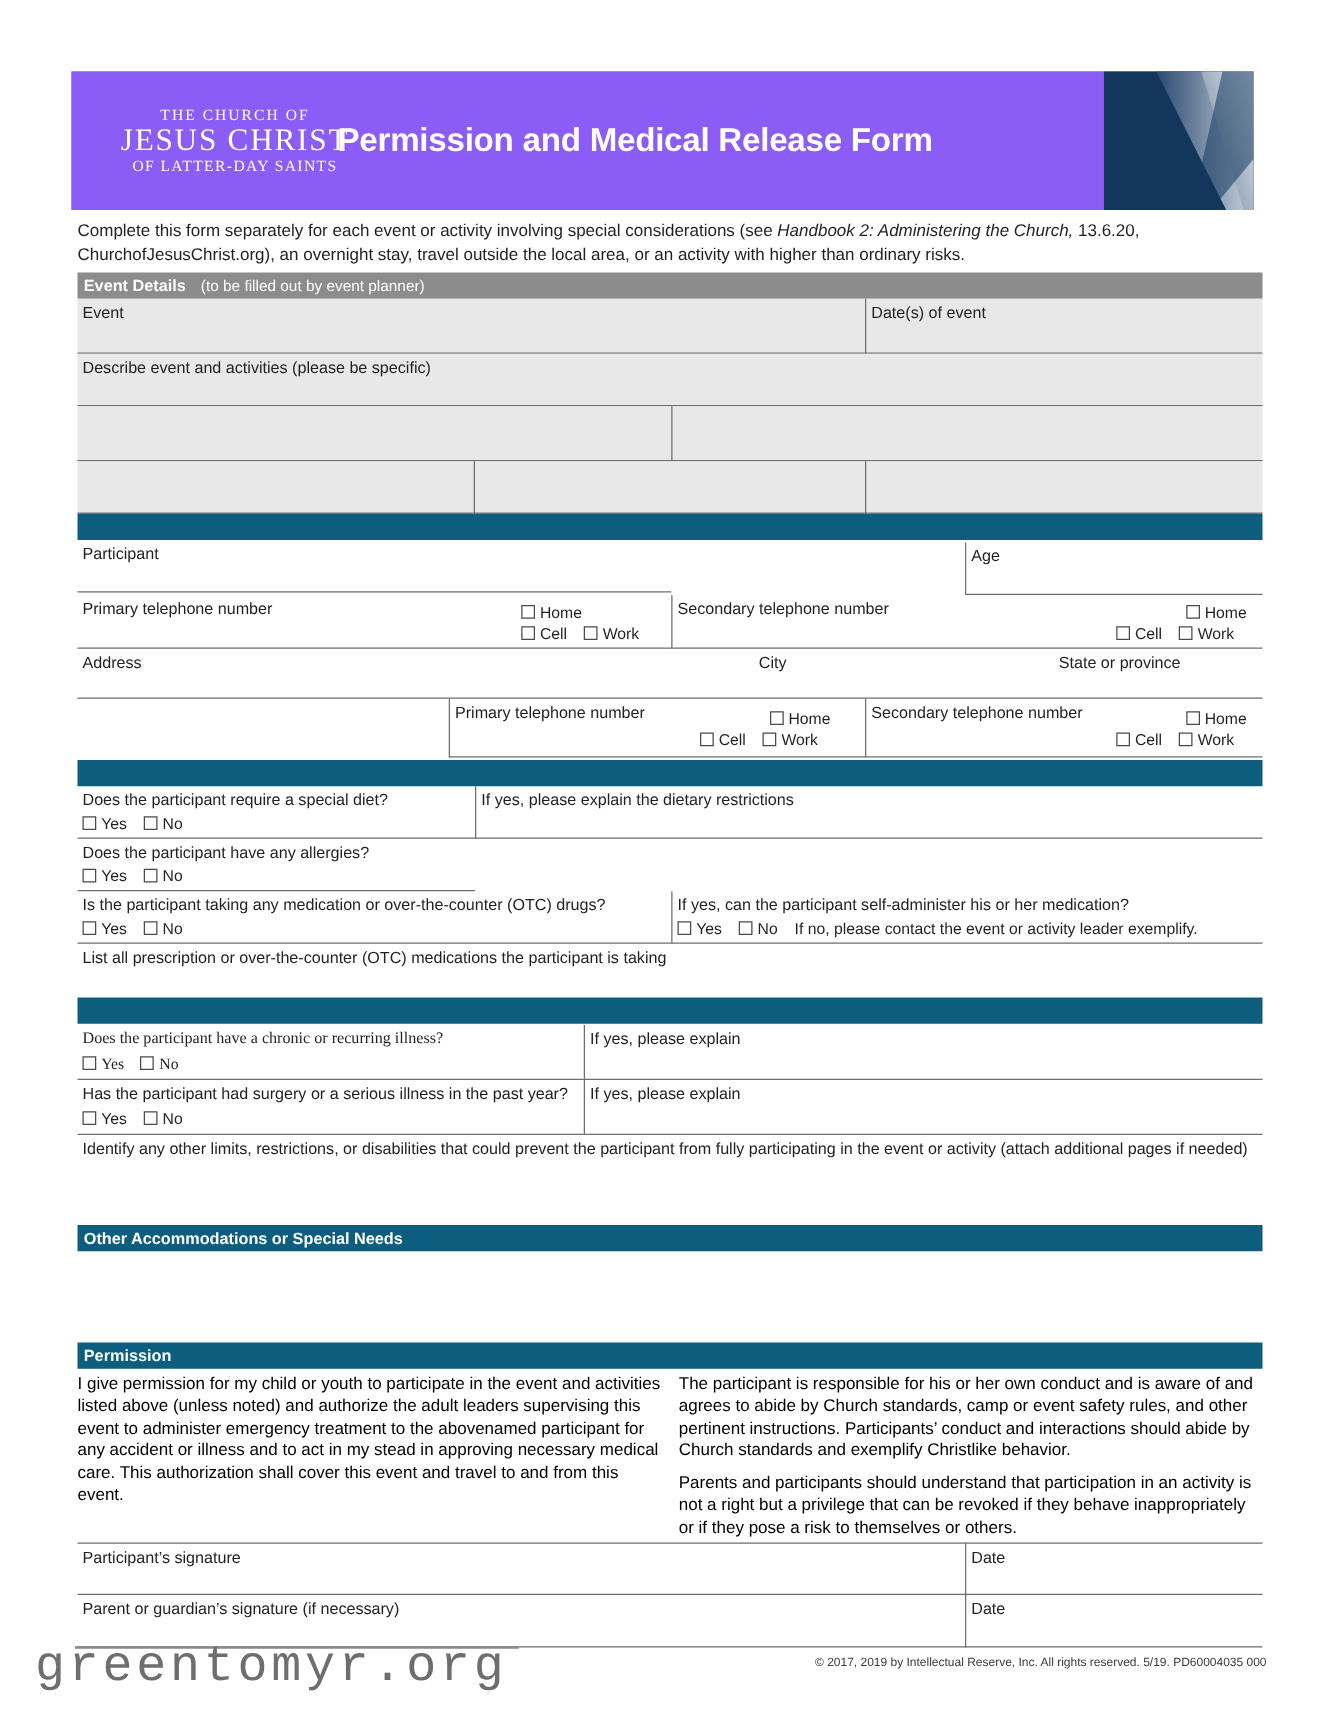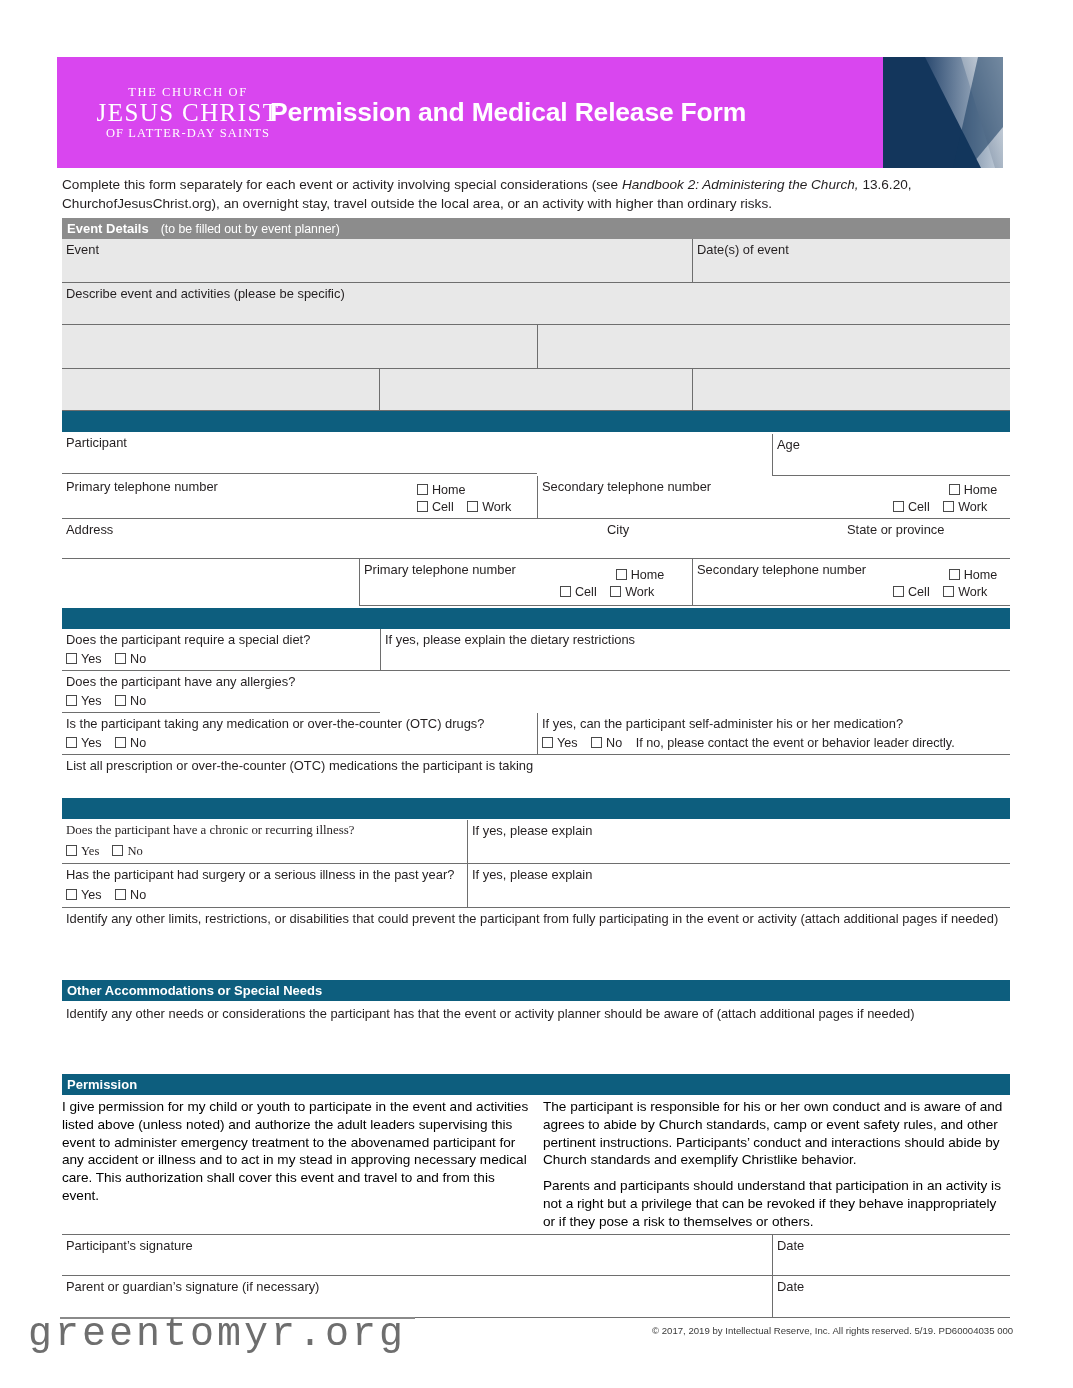--- a/index.html
+++ b/index.html
@@ -23,21 +23,21 @@
     height: 1388px;
   }
 
   
   .header {
     position: absolute;
     left: 57px;
     top: 57px;
     width: 946px;
     height: 111px;
-    background: #d946ef;
+    background: #8b5cf6;
     overflow: hidden;
   }
   .header-deco {
     position: absolute;
     right: 0; top: 0;
     width: 120px;
     height: 111px;
     overflow: hidden;
   }
   .logo-block {
@@ -339,21 +339,21 @@
     <div class="cbgrp" style="left:4px; top:22px;">
       <span class="cbw"><span class="cb"></span><span>Yes</span></span>
       <span class="cbw"><span class="cb"></span><span>No</span></span>
     </div>
   </div>
   <div class="fld bb bl" style="left:537px; top:713px; width:473px; height:42px;">
     <span class="lbl">If yes, can the participant self-administer his or her medication?</span>
     <div class="cbgrp" style="left:4px; top:22px;">
       <span class="cbw"><span class="cb"></span><span>Yes</span></span>
       <span class="cbw"><span class="cb"></span><span>No</span></span>
-      <span>If no, please contact the event or behavior leader directly.</span>
+      <span>If no, please contact the event or activity leader exemplify.</span>
     </div>
   </div>
 
   <div class="fld" style="left:62px; top:755px; width:948px; height:42px;">
     <span class="lbl">List all prescription or over-the-counter (OTC) medications the participant is taking</span>
   </div>
 
   <div class="bar-blank" style="top:798px;"></div>
 
   <div class="fld bb" style="left:62px; top:820px; width:405px; height:44px;font-family:Liberation Serif, serif;">
@@ -378,23 +378,20 @@
     <span class="lbl">If yes, please explain</span>
   </div>
 
   <div class="fld" style="left:62px; top:908px; width:948px; height:60px;">
     <span class="lbl">Identify any other limits, restrictions, or disabilities that could prevent the participant from fully participating in the event or activity (attach additional pages if needed)</span>
   </div>
 
   <div class="bar bar-teal" style="top:980px;">
     <span>Other Accommodations or Special Needs</span>
   </div>
-  <div class="fld" style="left:62px; top:1003px; width:948px; height:60px;">
-    <span class="lbl">Identify any other needs or considerations the participant has that the event or activity planner should be aware of (attach additional pages if needed)</span>
-  </div>
 
   <div class="bar bar-teal" style="top:1074px;">
     <span>Permission</span>
   </div>
 
   <div class="perm-col" style="left:62px; top:1098px; width:470px;">
     <p>I give permission for my child or youth to participate in the event and activities listed above (unless noted) and authorize the adult leaders supervising this event to administer emergency treatment to the abovenamed participant for any accident or illness and to act in my stead in approving necessary medical care. This authorization shall cover this event and travel to and from this event.</p>
   </div>
   <div class="perm-col" style="left:543px; top:1098px; width:468px;">
     <p>The participant is responsible for his or her own conduct and is aware of and agrees to abide by Church standards, camp or event safety rules, and other pertinent instructions. Participants’ conduct and interactions should abide by Church standards and exemplify Christlike behavior.</p>

